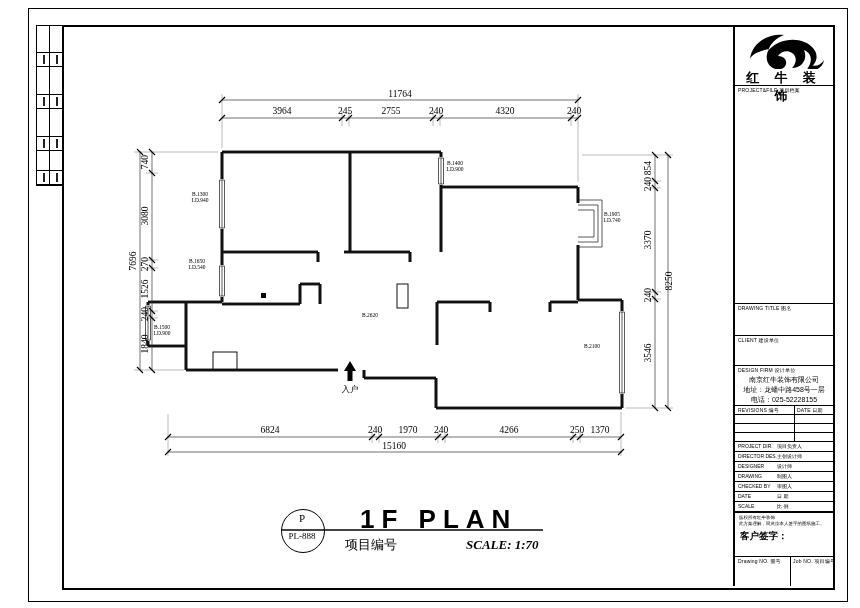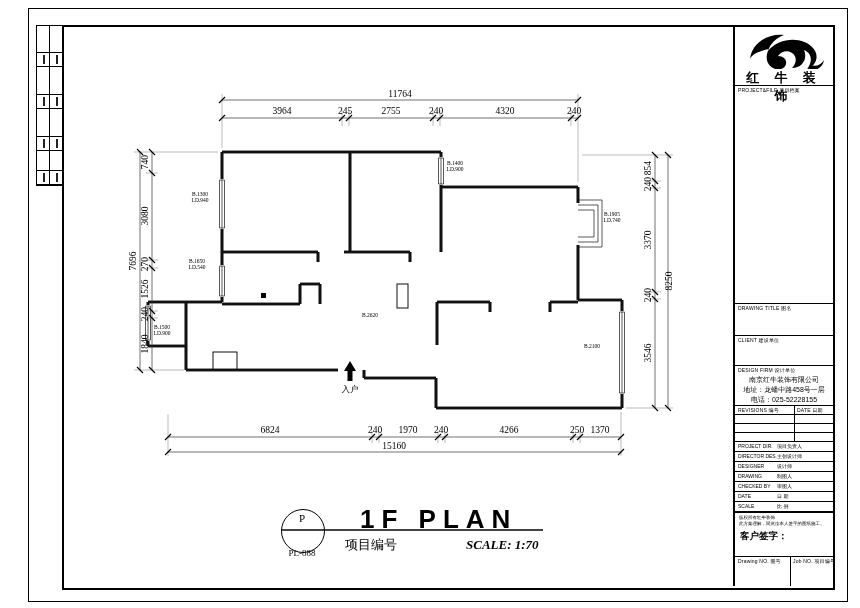--- a/index.html
+++ b/index.html
@@ -23,21 +23,21 @@
   .brand{position:absolute;left:0;width:100%;text-align:center;
          font-family:"Liberation Serif",serif;font-size:13px;font-weight:bold;letter-spacing:6px;}
   .company{position:absolute;left:0;width:100%;text-align:center;font-size:7px;line-height:10px;}
   .tb-row-en{position:absolute;left:3px;font-size:5px;white-space:nowrap;}
   .tb-row-cn{position:absolute;left:42px;font-size:5px;white-space:nowrap;}
   .note-line{position:absolute;left:4px;font-size:5px;transform:scale(.9);transform-origin:left top;white-space:nowrap;}
   .sign{position:absolute;left:5px;font-family:"Liberation Serif",serif;font-size:9.5px;font-weight:bold;}
   
   .stamp{left:281px;top:509px;width:42px;height:42px;border:1.5px solid #000;border-radius:50%;}
   .stamp-letter{left:281px;top:512px;width:42px;text-align:center;font-size:11px;font-family:"Liberation Serif",serif;}
-  .stamp-code{left:281px;top:548px;width:42px;text-align:center;font-size:9px;font-family:"Liberation Serif",serif;}
+  .stamp-code{left:281px;top:531px;width:42px;text-align:center;font-size:9px;font-family:"Liberation Serif",serif;}
   .title-line{left:281px;top:529px;width:262px;height:2px;background:#444;}
   .title-en{left:360px;top:504px;font-size:26px;font-weight:bold;letter-spacing:7px;font-family:"Liberation Sans",sans-serif;}
   .title-cn{left:345px;top:536px;font-size:13px;font-family:"Liberation Serif",serif;}
   .scale-txt{left:466px;top:537px;font-size:13px;font-style:italic;font-weight:bold;font-family:"Liberation Serif",serif;}
   svg text{fill:#000;}
   .dimtxt{font-family:"Liberation Serif",serif;font-size:9.5px;}
   .anntxt{font-family:"Liberation Serif",serif;font-size:5.5px;}
   .entrtxt{font-family:"Liberation Sans",sans-serif;font-size:8.5px;}
 </style>
 </head>

